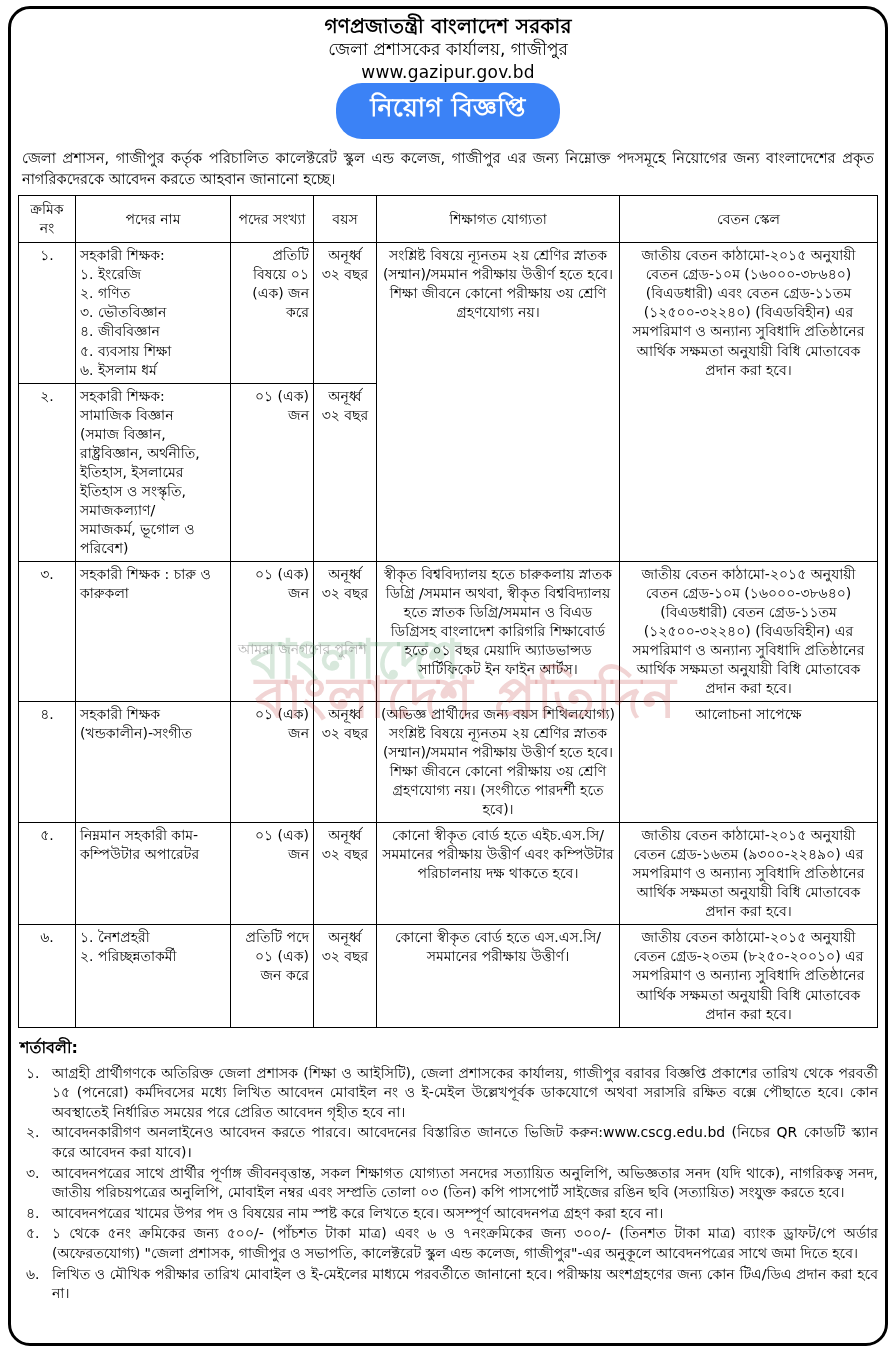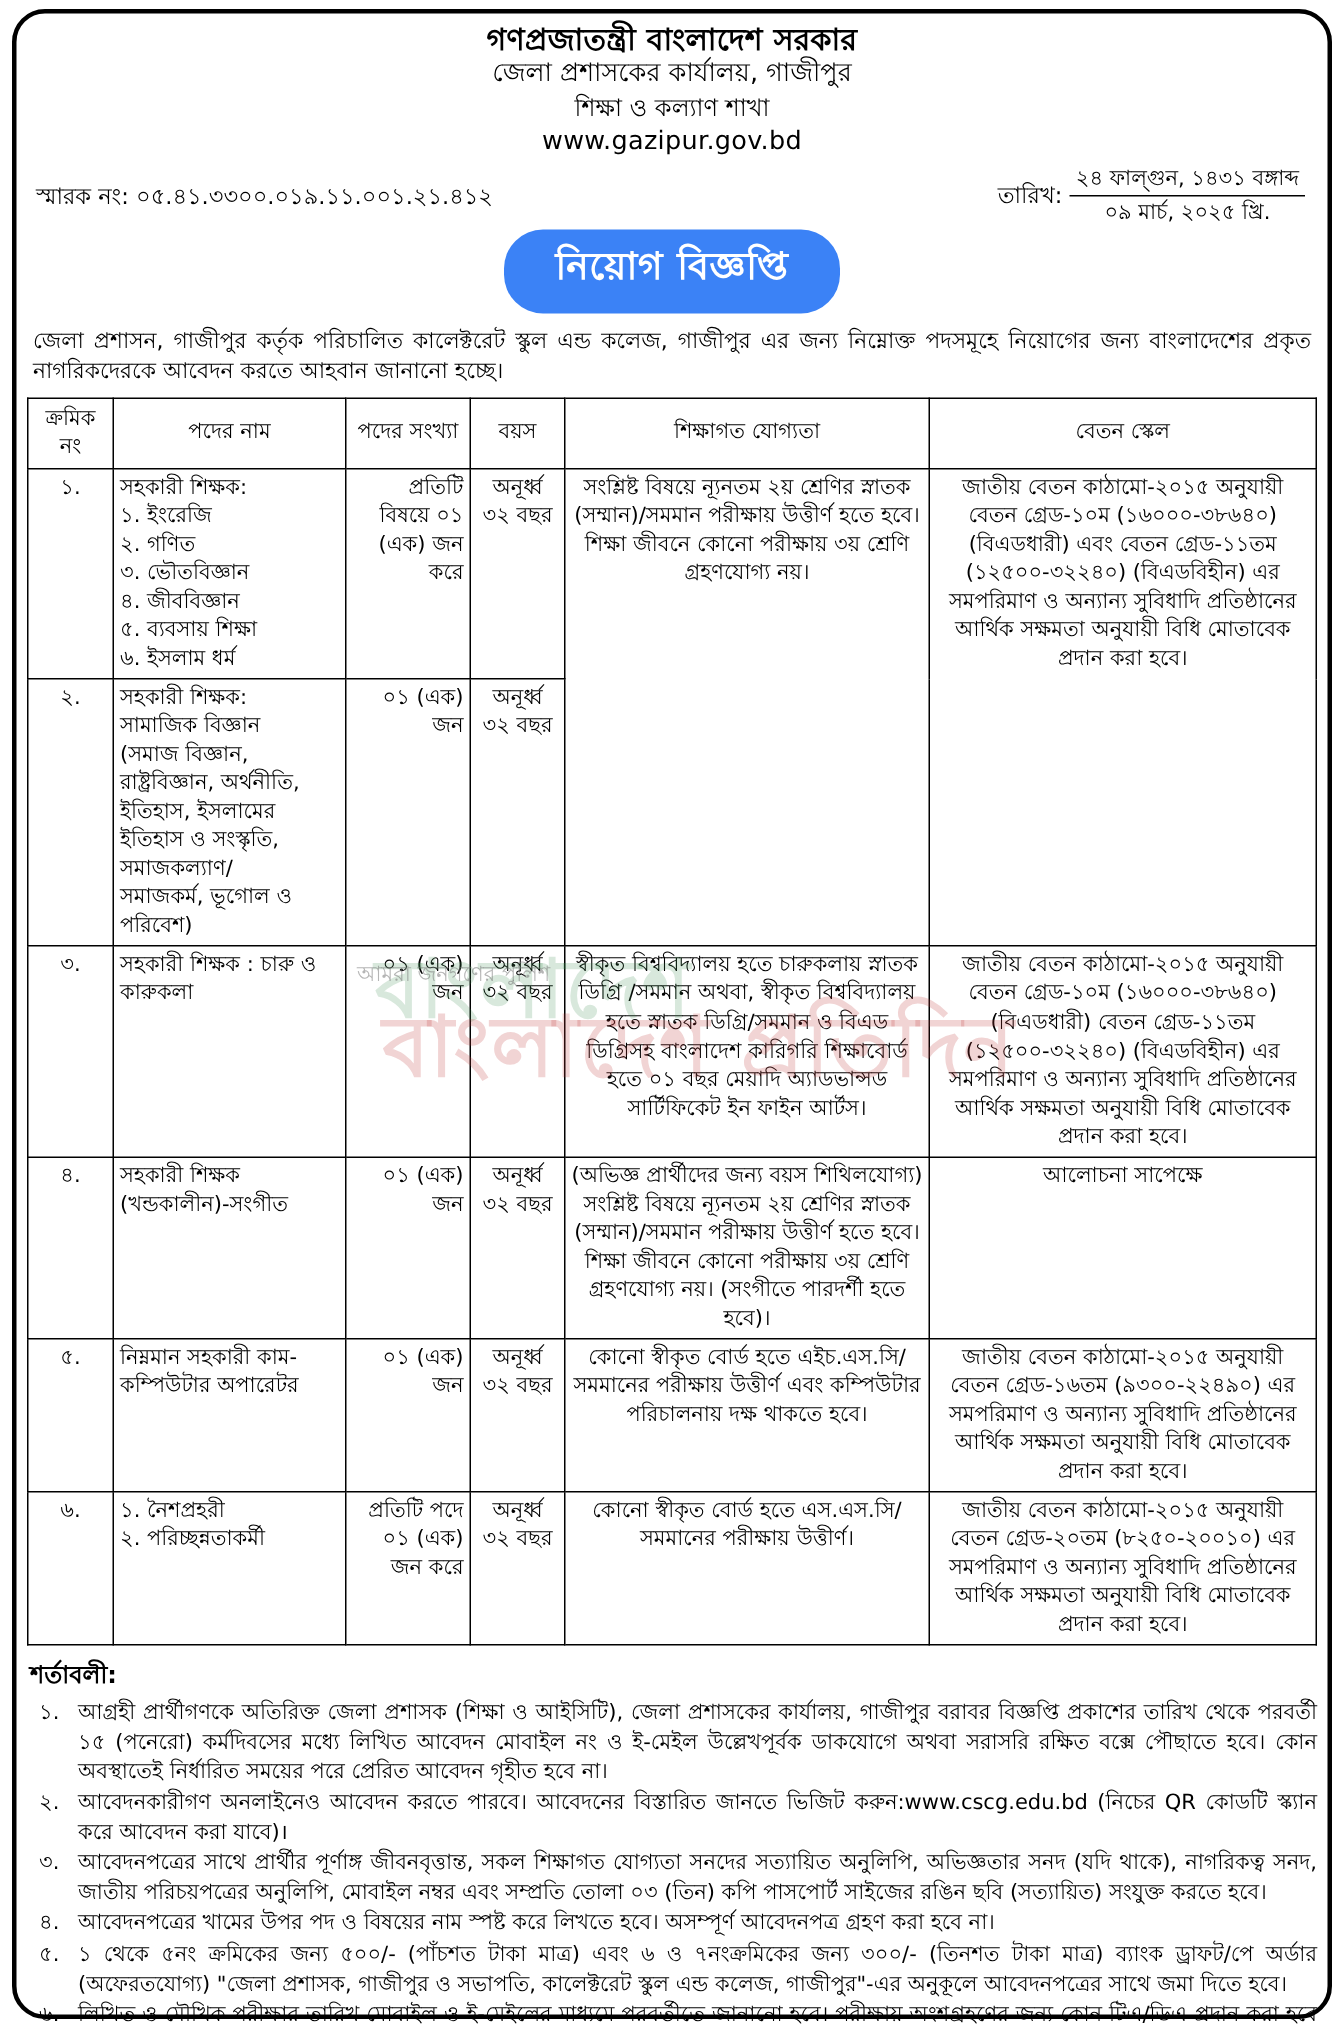--- a/index.html
+++ b/index.html
@@ -206,34 +206,23 @@
 
   <div class="wm wm-green">বাংলাদেশ</div>
   <div class="wm wm-red">বাংলাদেশ প্রতিদিন</div>
   <div class="wm wm-gray">আমরা জনগণের পুলিশ</div>
 
   <div class="inner">
 
     <div class="hdr">
       <div class="l1">গণপ্রজাতন্ত্রী বাংলাদেশ সরকার</div>
       <div class="l2">জেলা প্রশাসকের কার্যালয়, গাজীপুর</div>
-      <div class="l3">শিক্ষা ও কল্যাণ শাখা</div>
       <div class="l4">www.gazipur.gov.bd</div>
     </div>
 
-    <div class="memo-row">
-      <div class="memo">স্মারক নং: ০৫.৪১.৩৩০০.০১৯.১১.০০১.২১.৪১২</div>
-      <div class="date-block">
-        <span class="date-label">তারিখ:</span>
-        <span class="date-stack">
-          <span class="top" style="display:block">২৪ ফাল্গুন, ১৪৩১ বঙ্গাব্দ</span>
-          <span class="bot" style="display:block">০৯ মার্চ, ২০২৫ খ্রি.</span>
-        </span>
-      </div>
-    </div>
 
     <div class="pill-wrap">
       <span class="pill">নিয়োগ বিজ্ঞপ্তি</span>
     </div>
 
     <div class="intro">জেলা প্রশাসন, গাজীপুর কর্তৃক পরিচালিত কালেক্টরেট স্কুল এন্ড কলেজ, গাজীপুর এর জন্য নিম্নোক্ত পদসমূহে নিয়োগের জন্য বাংলাদেশের প্রকৃত নাগরিকদেরকে আবেদন করতে আহবান জানানো হচ্ছে।</div>
 
     <table class="jobs">
       <thead>
         <tr>

